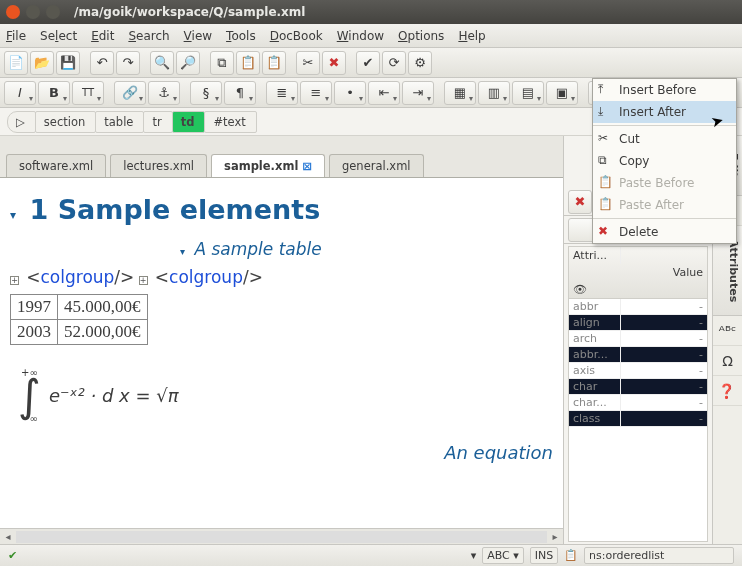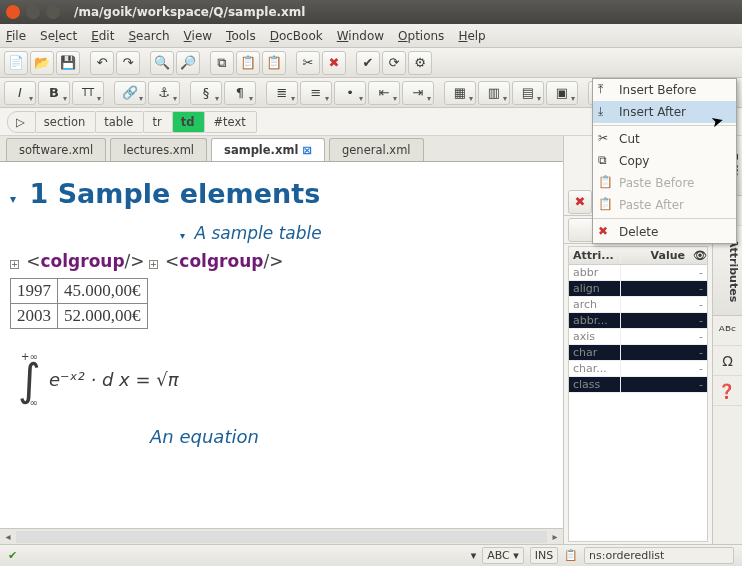--- a/index.html
+++ b/index.html
@@ -25,54 +25,54 @@
 
 
 .breadcrumb { height: 28px; background: #f4f3ef; display: flex; align-items: center; padding: 0 8px; border-bottom: 1px solid #d4d3cd; gap: 0; font-size: 11.5px; color: #444; }
 .crumb { padding: 3px 10px 3px 8px; border: 1px solid #cfcec8; border-radius: 2px; background: #f2f1ec; margin-left: -1px; position: relative; }
 .crumb.first { border-radius: 10px 2px 2px 10px; }
 .crumb.active { font-weight: bold; background: #22c55e; }
 
 
 .workarea { display: flex; height: calc(566px - 24px - 24px - 30px - 30px - 28px - 22px); }
 .maincol { flex: 1; display: flex; flex-direction: column; border-right: 1px solid #c8c7c2; min-width: 0; }
-.tabbar { height: 26px; background: #e8e7e1; display: flex; align-items: flex-end; border-bottom: 1px solid #aeaea6; padding-left: 6px; }
+.tabbar { height: 42px; background: #e8e7e1; display: flex; align-items: flex-end; border-bottom: 1px solid #aeaea6; padding-left: 6px; }
 .tab { padding: 4px 12px; border: 1px solid #b7b6ae; border-bottom: none; background: #e2e1da; font-size: 11.5px; margin-right: 4px; border-radius: 3px 3px 0 0; }
 .tab.active { background: #fff; font-weight: bold; }
 .tab .x { color: #2a7ad6; font-weight: bold; margin-left: 4px; }
 
 .doc { flex: 1; background: #fff; overflow: auto; padding: 8px 10px; position: relative; }
 .h1 { color: #1b5f98; font-size: 27px; font-weight: bold; margin: 8px 0 14px; }
 .tri { color: #1b5f98; font-size: 12px; margin-right: 4px; }
 .subtitle { color: #1b5f98; font-style: italic; font-size: 17px; margin: 0 0 8px 170px; }
 .subtitle .tri { font-style: normal; font-size: 10px; }
 
 .colgroup-line { font-family: serif; font-size: 17px; margin: 2px 0 6px; }
-.colgroup-line .tag { color: #701a75; font-weight: bold; }
+.colgroup-line .tag { color: #1d4ed8; font-weight: normal; }
 .colgroup-line .del { color: #444; }
 .box { display: inline-block; width: 9px; height: 9px; border: 1px solid #8a8a82; font-size: 8px; line-height: 8px; text-align: center; color: #555; margin-right: 3px; }
 
 table.data { border-collapse: collapse; margin: 2px 0 12px; }
 table.data td { border: 1px solid #888; padding: 2px 6px; font-size: 17px; font-family: serif; }
 
 .equation { font-family: "DejaVu Serif", serif; font-size: 18px; font-style: italic; padding: 10px 8px 6px; display: flex; align-items: center; }
 .int-wrap { display: inline-flex; flex-direction: column; align-items: center; margin-right: 4px; }
 .int-sign { font-size: 44px; font-style: normal; line-height: 0.8; }
 .int-lim { font-size: 10px; font-style: normal; }
-.eq-caption { color: #1b5f98; font-style: italic; font-size: 18px; text-align: left; margin: 12px 0 4px 140px; }
+.eq-caption { color: #1b5f98; font-style: italic; font-size: 18px; text-align: right; margin: 12px 0 4px 140px; }
 
 .hscroll { height: 16px; background: #e8e7e1; border-top: 1px solid #c8c7c2; display: flex; align-items: center; }
 .hscroll .arr { width: 16px; text-align: center; font-size: 10px; color: #666; }
 .hscroll .track { flex: 1; height: 12px; background: #ddd; }
 
 
 .rightcol { width: 148px; display: flex; flex-direction: column; background: #f4f3ef; }
 .rightcol .panel-tb { height: 28px; display: flex; align-items: center; padding: 2px 4px; gap: 3px; border-bottom: 1px solid #c8c7c2; }
 .attr-table { border: 1px solid #cfcec8; background: #fff; margin: 2px 4px; font-size: 11px; flex: 1; min-height: 0; overflow: hidden; }
-.attr-table .hdr { display: flex; background: linear-gradient(#f6f5f1,#e3e2dc); border-bottom: 1px solid #cfcec8; font-weight: bold; }
+.attr-table .hdr { display: flex; background: linear-gradient(#f6f5f1,#e3e2dc); border-bottom: 1px solid #cfcec8; font-weight: normal; flex-direction: column; }
 .attr-table .hdr div { padding: 2px 4px; }
 .attr-row { display: flex; border-bottom: 1px solid #eee; }
 .attr-row.hl { background: #0f172a; }
 .attr-row div { padding: 1px 4px; color: #888; }
 .col-k { width: 52px; border-right: 1px solid #eee; }
 .col-v { flex: 1; text-align: right; }
 
 
 .sidestrip { width: 30px; background: #efeee8; border-left: 1px solid #c8c7c2; display: flex; flex-direction: column; }
 .sidetab { height: 60px; writing-mode: vertical-rl; text-align: center; font-size: 11px; font-weight: bold; background: linear-gradient(#f6f5f1,#e3e2dc); border-bottom: 1px solid #c8c7c2; padding: 4px 2px; }

